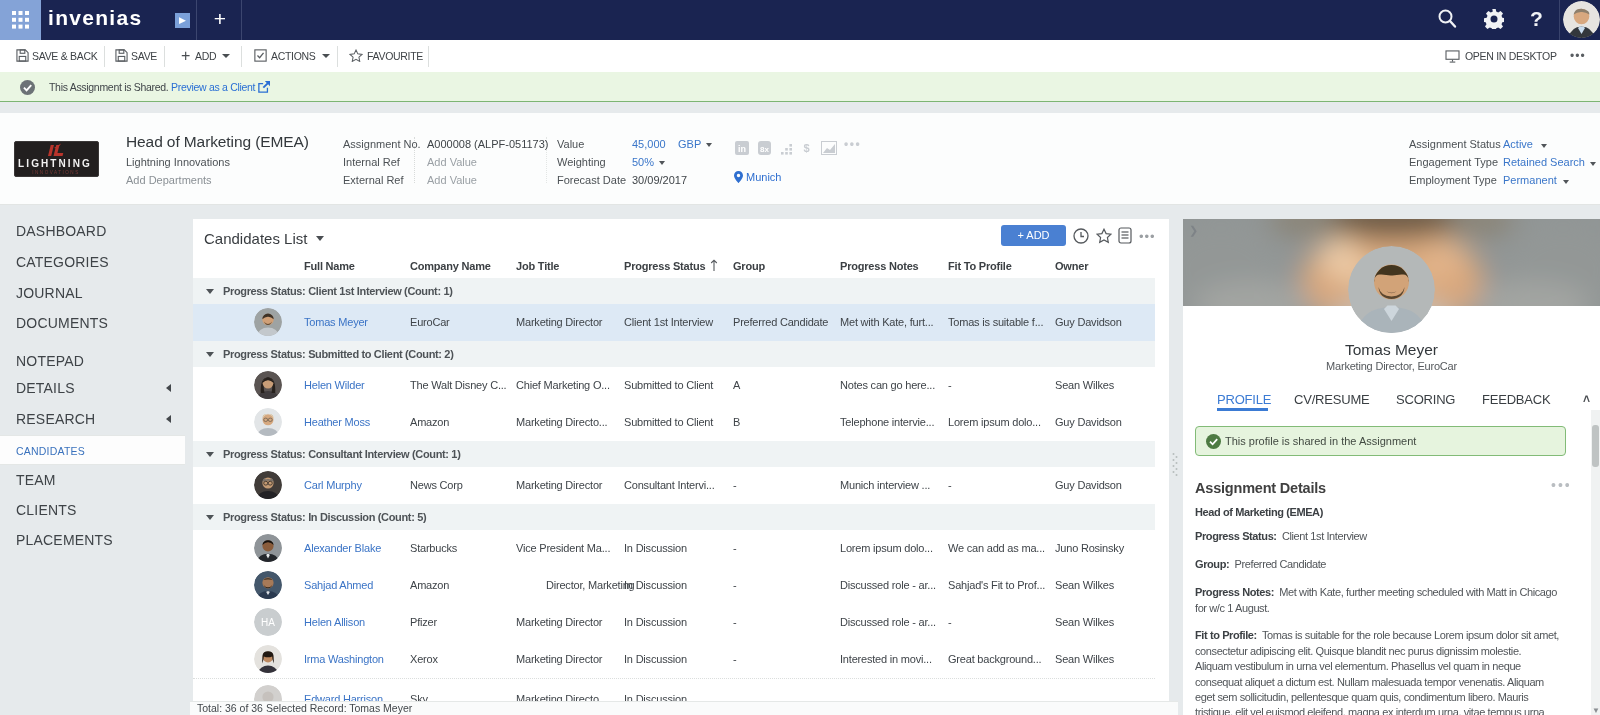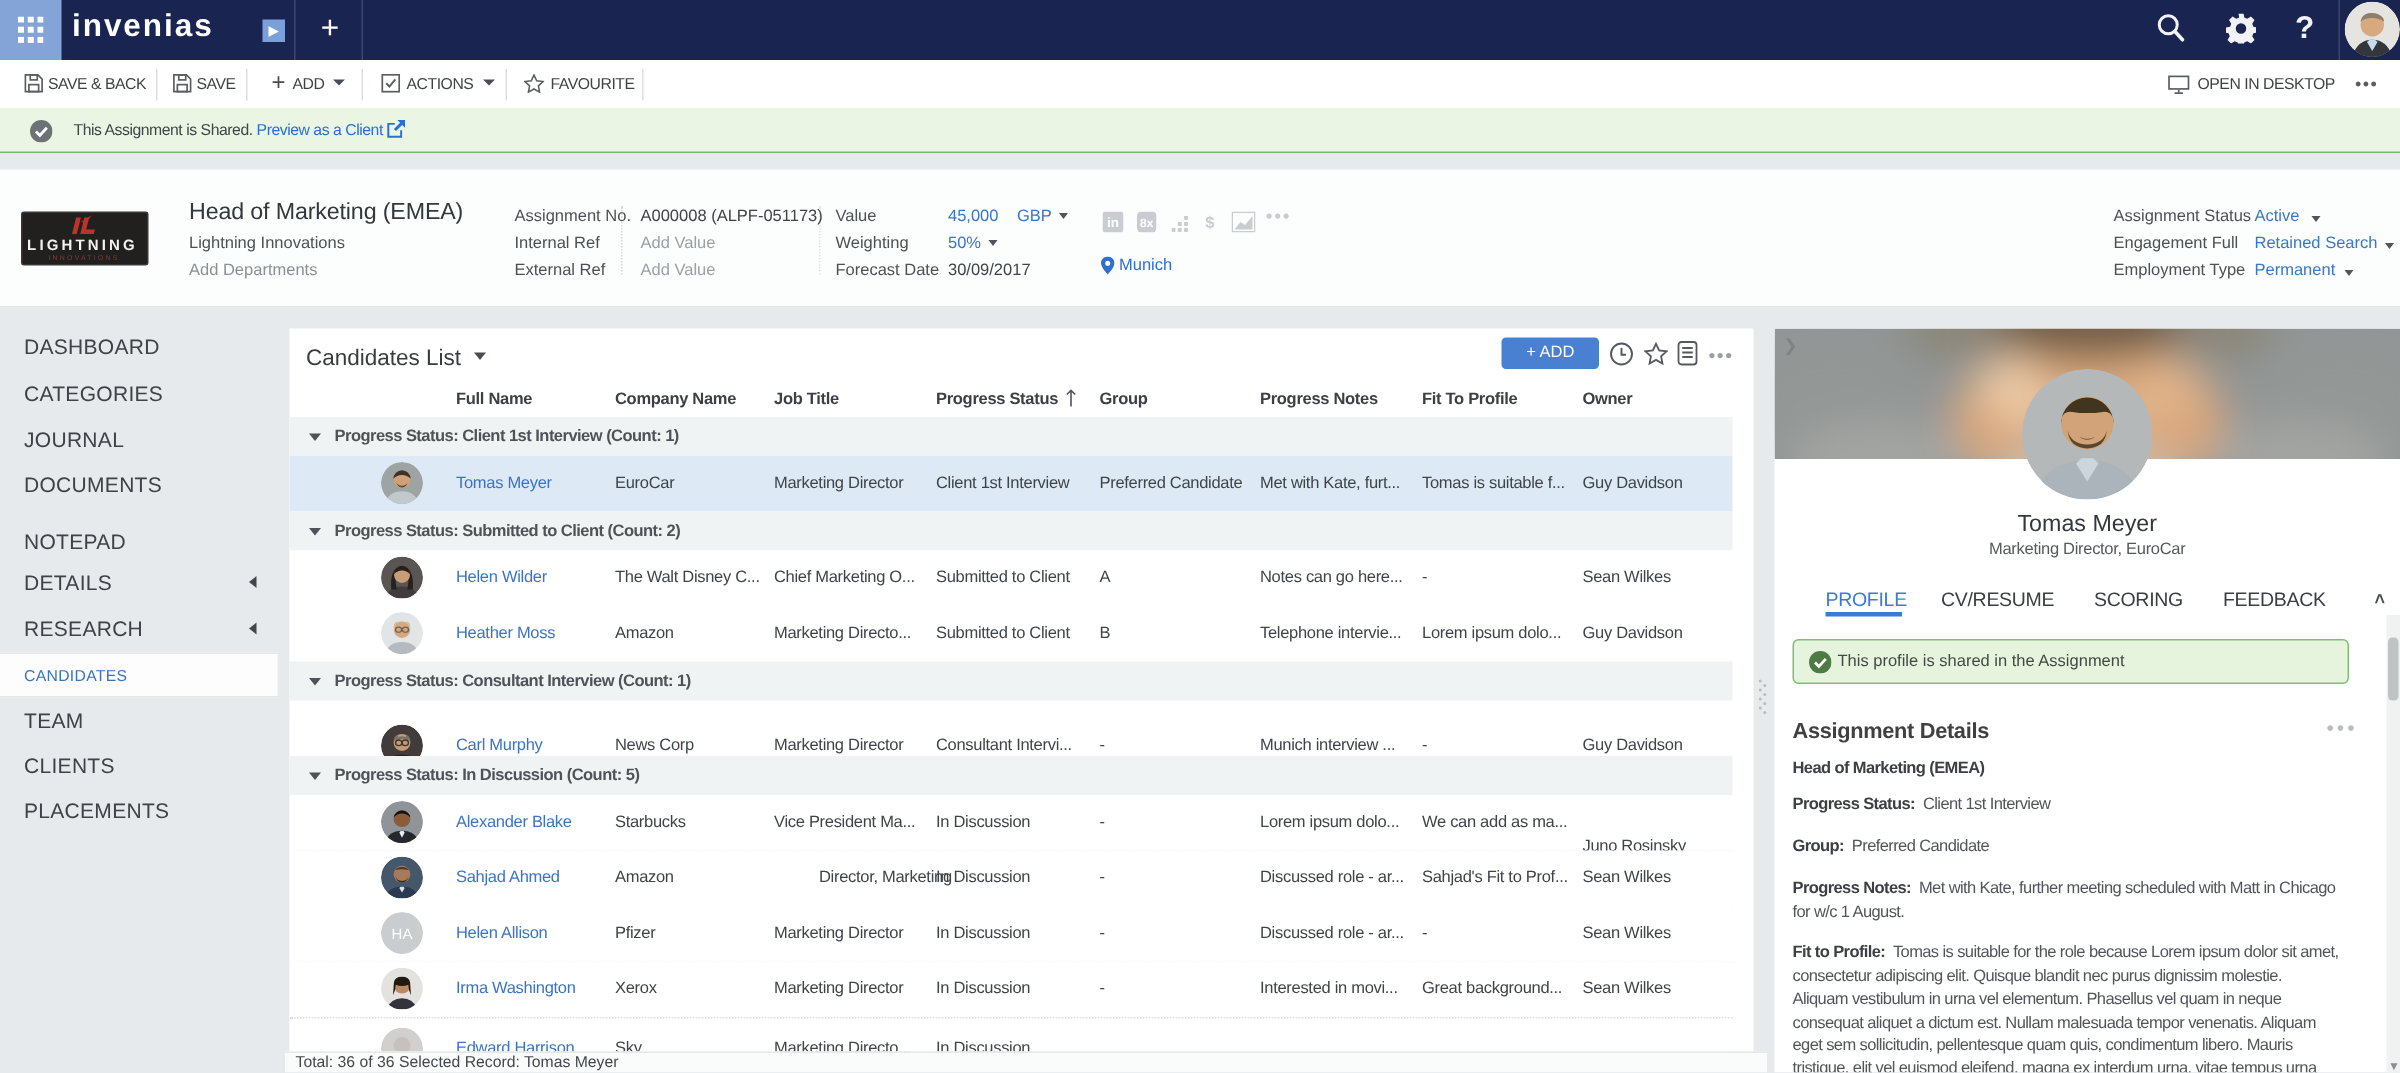--- a/index.html
+++ b/index.html
@@ -241,21 +241,21 @@
   <div style="position:absolute; left:844px; top:24px; color:#c9cdd2; font-size:12px; letter-spacing:1.5px; font-weight:bold;">•••</div>
 
   <svg style="position:absolute; left:734px; top:58px;" width="9" height="12" viewBox="0 0 9 12">
       <path d="M4.5 0 C7 0 9 2 9 4.4 C9 7.5 4.5 12 4.5 12 C4.5 12 0 7.5 0 4.4 C0 2 2 0 4.5 0 Z M4.5 2.8 A1.7 1.7 0 1 0 4.5 6.2 A1.7 1.7 0 0 0 4.5 2.8 Z" fill="#2f6fd0"></path>
     </svg>
   <div class="fblue" style="left:746px; top:58px; color:#2f6fd0;">Munich</div>
 
   <div class="flabel" style="left:1409px; top:25px;">Assignment Status</div>
   <div class="fblue" style="left:1503px; top:25px;">Active</div>
     <span class="dcaret" style="position:absolute; left:1536px; top:31px;"></span>
-  <div class="flabel" style="left:1409px; top:43px;">Engagement Full</div>
+  <div class="flabel" style="left:1409px; top:43px;">Engagement Type</div>
   <div class="fblue" style="left:1503px; top:43px;">Retained Search</div>
     <span class="dcaret" style="position:absolute; left:1585px; top:49px;"></span>
   <div class="flabel" style="left:1409px; top:61px;">Employment Type</div>
   <div class="fblue" style="left:1503px; top:61px;">Permanent</div>
     <span class="dcaret" style="position:absolute; left:1558px; top:67px;"></span>
 </div>
 
 <div class="sbitem" style="top:225px;">DASHBOARD</div>
 <div class="sbitem" style="top:256px;">CATEGORIES</div>
 <div class="sbitem" style="top:287px;">JOURNAL</div>
@@ -360,21 +360,21 @@
     <div class="cell" style="left:431px;">Submitted to Client</div>
     <div class="cell" style="left:540px;">B</div>
     <div class="cell" style="left:647px;">Telephone intervie...</div>
     <div class="cell" style="left:755px;">Lorem ipsum dolo...</div>
     <div class="cell" style="left:862px;">Guy Davidson</div>
   </div>
   <div class="grouprow" style="top:222px;">
       <div class="garrow"></div>
       <span>Progress Status: Consultant Interview (Count: 1)</span>
     </div>
-  <div class="drow" style="top:260px;padding-left:28px;">
+  <div class="drow" style="top:248px;padding-left:28px;">
     <div class="av"><svg width="28" height="28" viewBox="0 0 28 28">
           <circle cx="14" cy="14" r="14" fill="#413c39"></circle>
           <path d="M2.5 28 Q5 20 14 20 Q23 20 25.5 28 Z" fill="#232225"></path>
           <circle cx="14" cy="12" r="5.6" fill="#c49a73"></circle>
           <path d="M8.4 11 Q8.9 7.4 11 6.9 L11.5 8.4 Q14 7.4 16.5 8.4 L17 6.9 Q19.1 7.4 19.6 11 Q16.8 9.6 14 9.7 Q11.2 9.6 8.4 11 Z" fill="#7a7169"></path>
           <ellipse cx="11.8" cy="12.2" rx="2.1" ry="1.9" fill="none" stroke="#3e362e" stroke-width="0.9"></ellipse>
           <ellipse cx="16.2" cy="12.2" rx="2.1" ry="1.9" fill="none" stroke="#3e362e" stroke-width="0.9"></ellipse>
         </svg></div>
     <div class="cell lnk" style="left:111px;">Carl Murphy</div>
     <div class="cell" style="left:217px;">News Corp</div>
@@ -397,21 +397,21 @@
           <circle cx="14" cy="11.8" r="5.6" fill="#8a5c3b"></circle>
           <path d="M8.4 11 A5.7 5.7 0 0 1 19.6 11 Q17 8.2 14 8.3 Q11 8.2 8.4 11 Z" fill="#17120e"></path>
         </svg></div>
     <div class="cell lnk" style="left:111px;">Alexander Blake</div>
     <div class="cell" style="left:217px;">Starbucks</div>
     <div class="cell" style="left:323px;">Vice President Ma...</div>
     <div class="cell" style="left:431px;">In Discussion</div>
     <div class="cell" style="left:540px;">-</div>
     <div class="cell" style="left:647px;">Lorem ipsum dolo...</div>
     <div class="cell" style="left:755px;">We can add as ma...</div>
-    <div class="cell" style="left:862px;margin-top:16px;">Juno Rosinsky</div>
+    <div class="cell" style="left:862px;">Juno Rosinsky</div>
   </div>
   <div class="rowsep" style="top:348px;"></div>
   <div class="drow" style="top:348px;">
     <div class="av"><svg width="28" height="28" viewBox="0 0 28 28">
           <circle cx="14" cy="14" r="14" fill="#44576b"></circle>
           <path d="M2.5 28 Q5 20 14 20 Q23 20 25.5 28 Z" fill="#2b3a50"></path>
           <path d="M12.2 21 L14 24 L15.8 21 L14.9 20.2 H13.1 Z" fill="#dde1e5"></path>
           <circle cx="14" cy="11.8" r="5.6" fill="#a87a58"></circle>
           <path d="M9.4 9.2 Q10.6 7 14 7 Q17.4 7 18.6 9.2 Q16.4 8.4 14 8.5 Q11.6 8.4 9.4 9.2 Z" fill="#4a3929"></path>
           <path d="M9.7 13.2 Q10.3 17.2 14 17.3 Q17.7 17.2 18.3 13.2 Q17.6 16.2 14 16.3 Q10.4 16.2 9.7 13.2 Z" fill="#38291c"></path>

